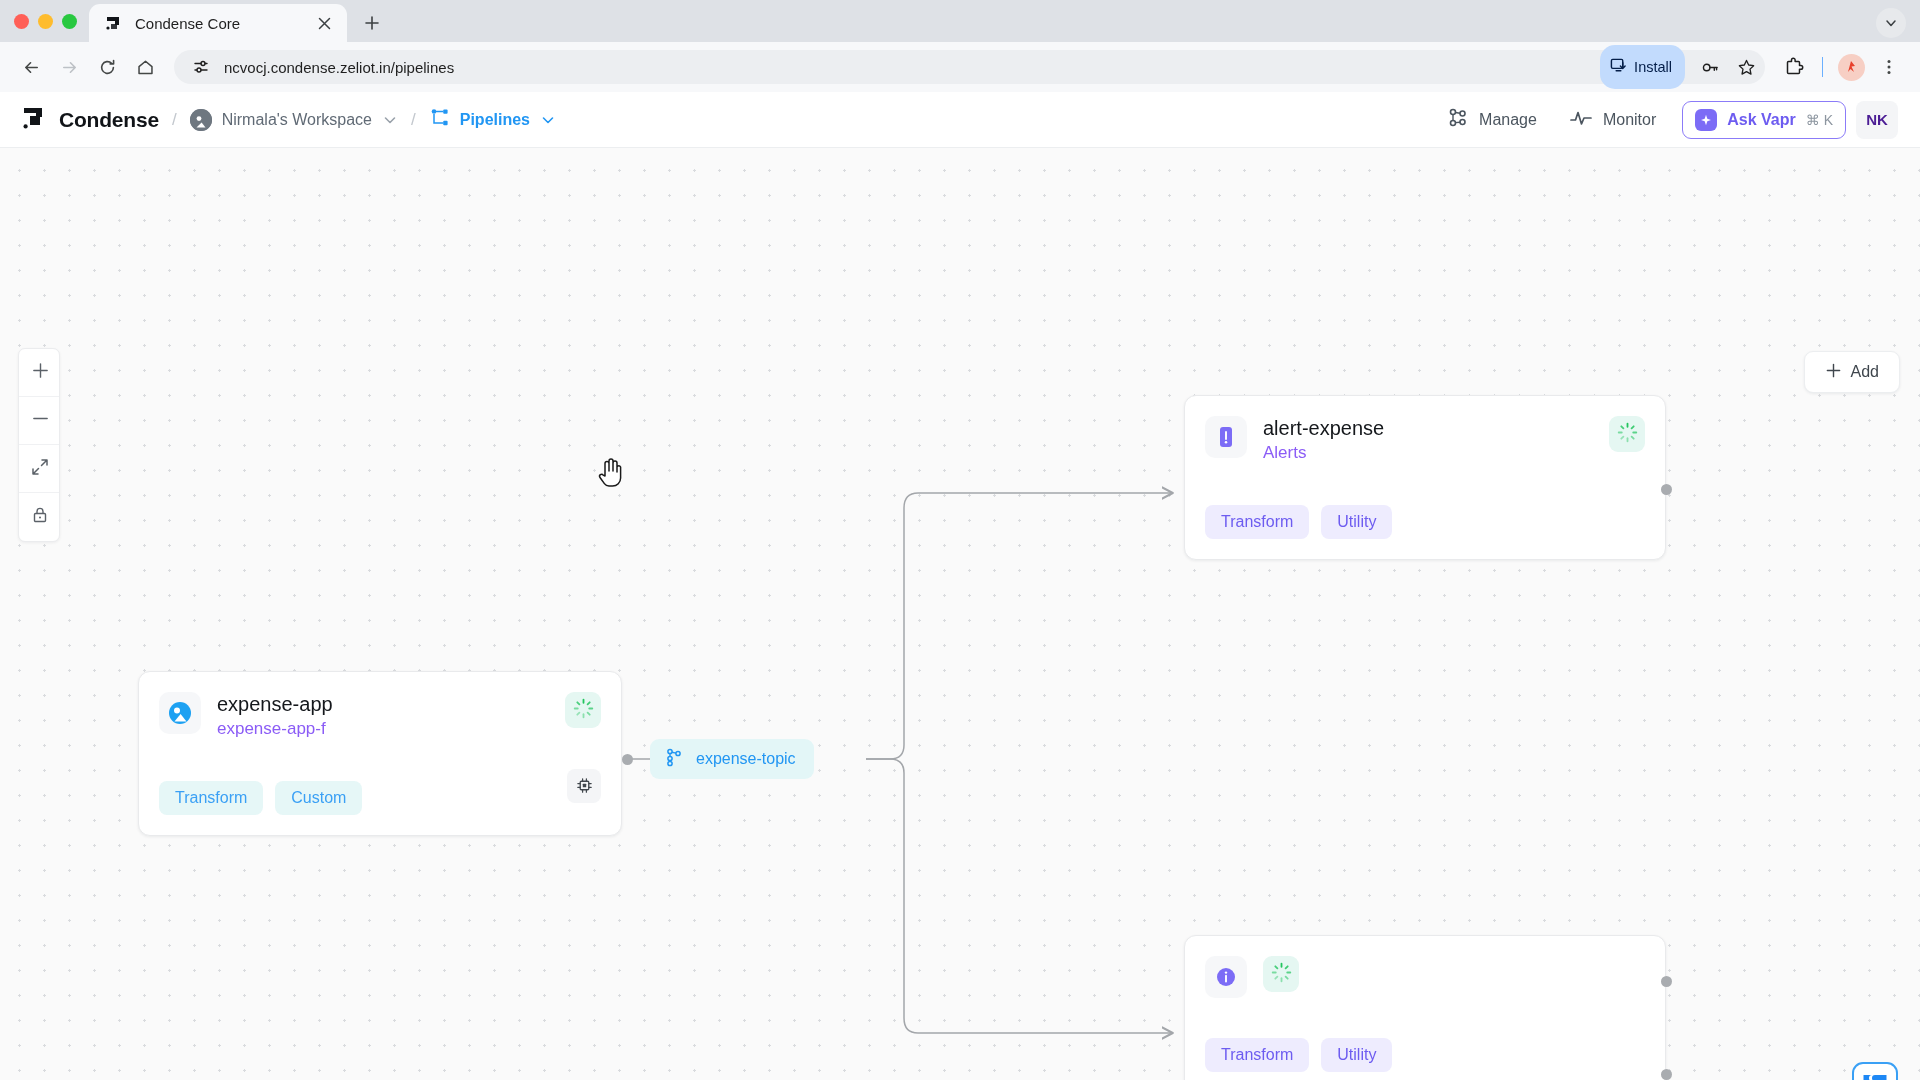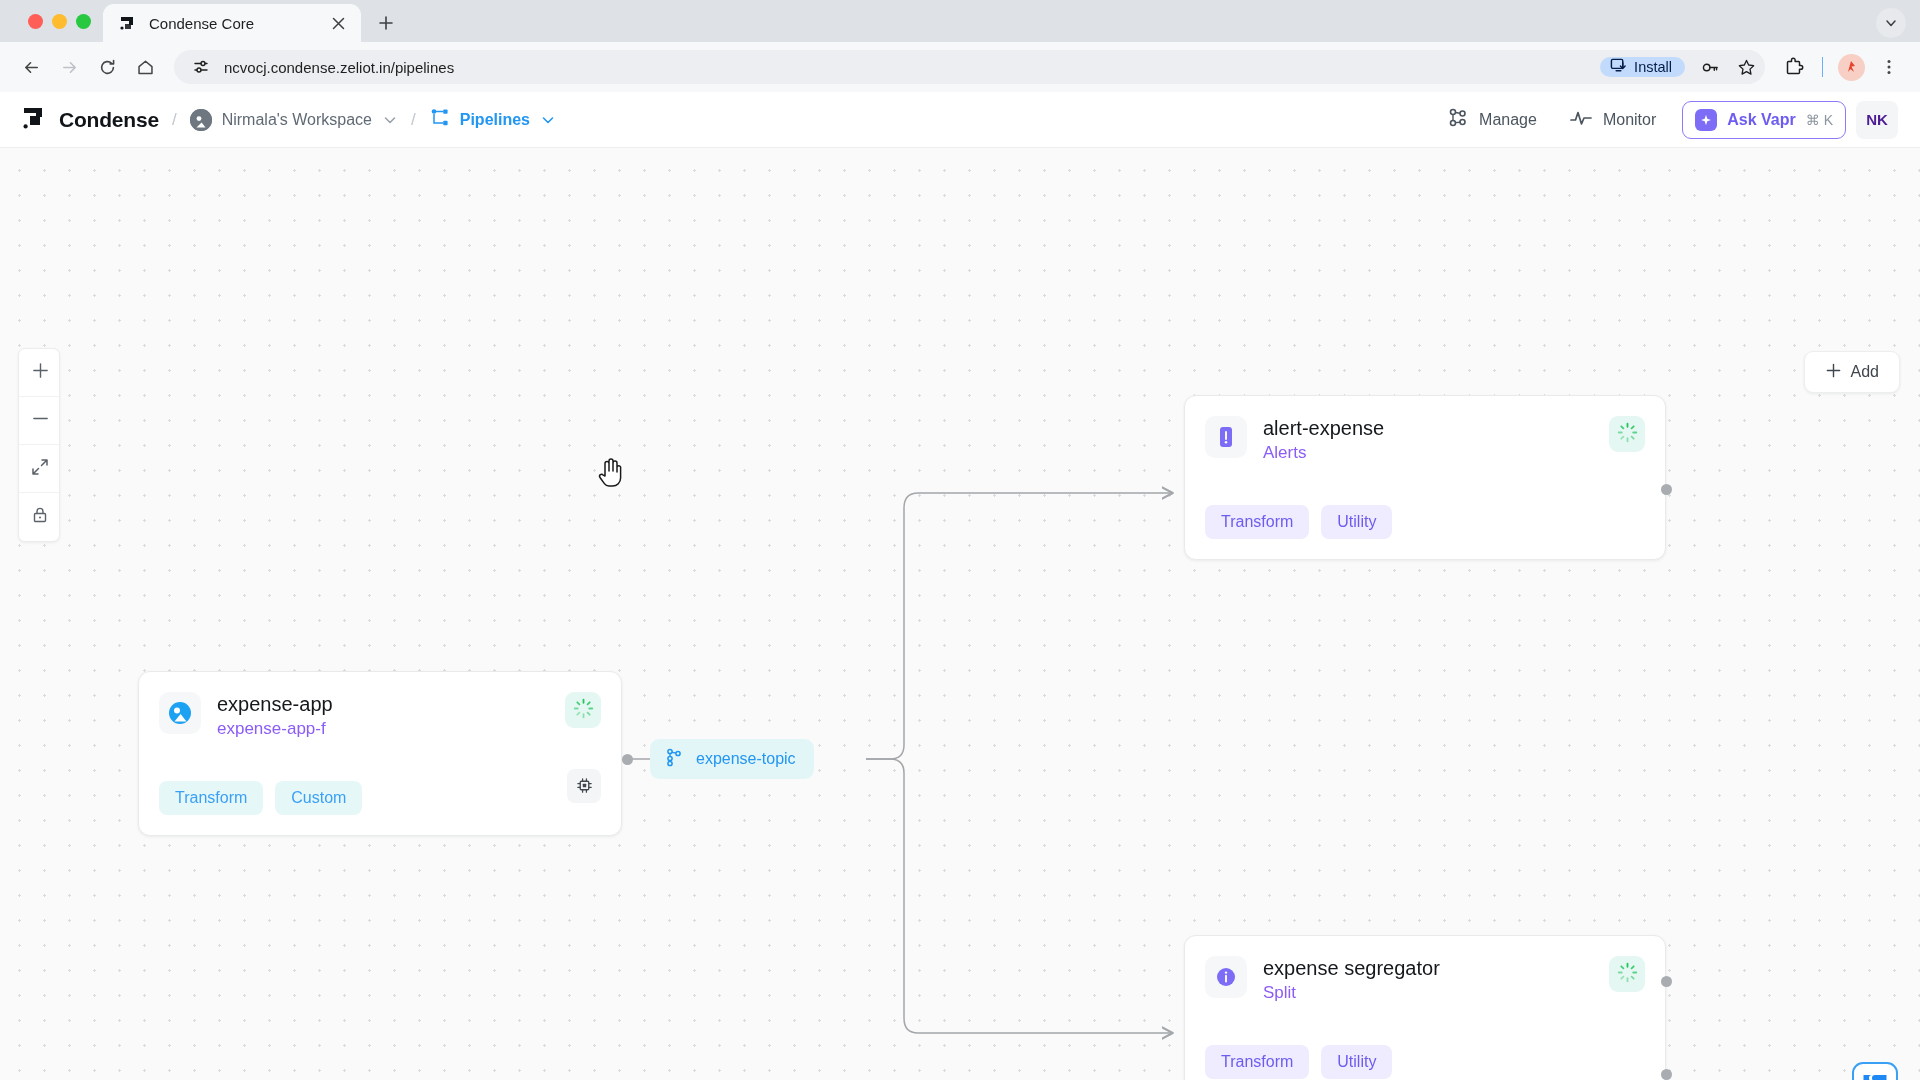--- a/index.html
+++ b/index.html
@@ -7,21 +7,21 @@
     width: 1920px; height: 1080px;
     font-family: "Liberation Sans", sans-serif;
     overflow: hidden;
     background: #ffffff;
   }
 
   
   .browser-chrome { width: 1920px; background: #dee1e6; }
   .tabstrip {
     height: 42px; display: flex; align-items: flex-end;
-    padding-left: 22px; gap: 0;
+    padding-left: 8px; gap: 0;
   }
   .traffic { display: flex; align-items: center; gap: 9px; height: 42px; padding: 0 12px 0 6px; }
   .dot { width: 15px; height: 15px; border-radius: 50%; }
   .dot.red { background: #ff5f57; }
   .dot.yellow { background: #febc2e; }
   .dot.green { background: #28c840; }
 
   .tab {
     height: 38px; width: 258px;
     background: #f7f8fa;
@@ -72,21 +72,21 @@
     display: flex; align-items: center;
     padding: 0 6px 0 14px; gap: 10px;
   }
   .omni-url {
     font-size: 15px; color: #1f1f1f; flex: 1;
     white-space: nowrap; overflow: hidden;
   }
   .install-pill {
     display: flex; align-items: center; gap: 7px;
     background: #c2dbfd; color: #041e49;
-    height: 20px; border-radius: 15px;
+    height: 44px; border-radius: 15px;
     padding: 0 13px 0 10px;
     font-size: 14.5px; font-weight: 500;
     margin-right: 2px;
   }
   .omni-icon { width: 26px; height: 26px; display: flex; align-items: center; justify-content: center; color: #1f1f1f; }
   .profile-av {
     width: 27px; height: 27px; border-radius: 50%;
     background: #f7cfc4; flex: 0 0 27px;
     display: flex; align-items: center; justify-content: center;
     overflow: hidden;
@@ -621,24 +621,20 @@
 
   <div class="node" style="left:1184px; top:787px; width:482px;">
     <div class="node-head">
       <span class="node-ico">
         <svg width="30" height="30" viewBox="0 0 30 30">
           <circle cx="15" cy="15" r="9" fill="#7c6cf6"></circle>
           <circle cx="15" cy="10.6" r="1.2" fill="#ffffff"></circle>
           <path d="M15 13.6 V19.6" stroke="#ffffff" stroke-width="1.9" stroke-linecap="round"></path>
         </svg>
       </span>
-      <span class="node-titles">
-        <div class="node-title">expense segregator</div>
-        <div class="node-sub">Split</div>
-      </span>
       <span class="status-chip">
         <span>
           <svg width="21" height="21" viewBox="0 0 22 22">
             <g stroke="#22c55e" stroke-width="1.9" stroke-linecap="round">
               <path d="M11 1.8 V5"></path>
                 <path d="M17.5 4.5 L15.3 6.7" opacity="0.85"></path>
               <path d="M20.2 11 H17" opacity="0.7"></path>
                 <path d="M17.5 17.5 L15.3 15.3" opacity="0.55"></path>
               <path d="M11 20.2 V17" opacity="0.45"></path>
                 <path d="M4.5 17.5 L6.7 15.3" opacity="0.4"></path>

